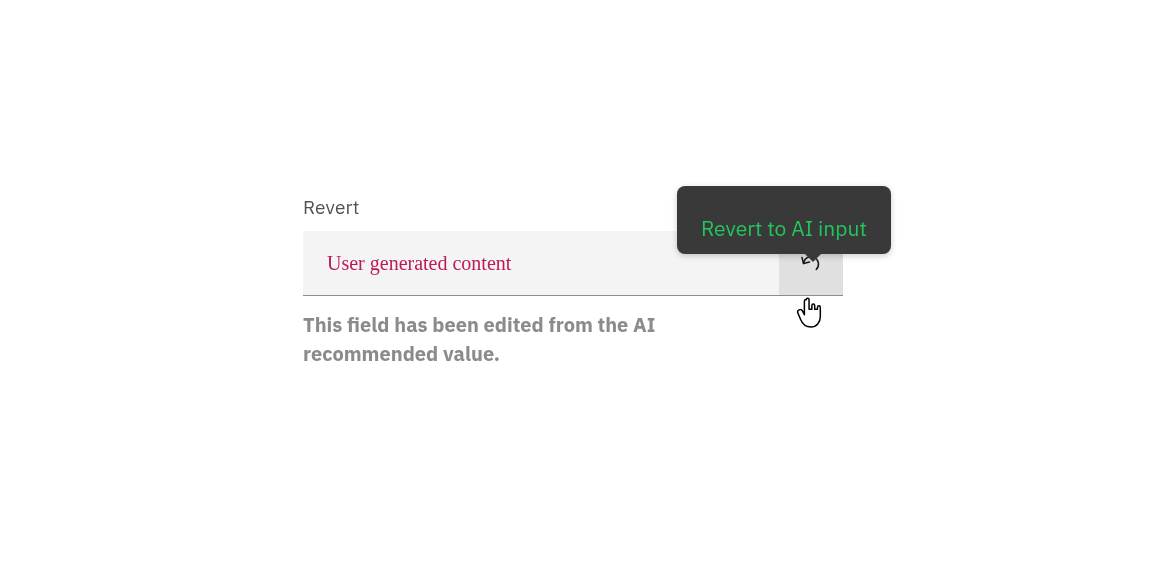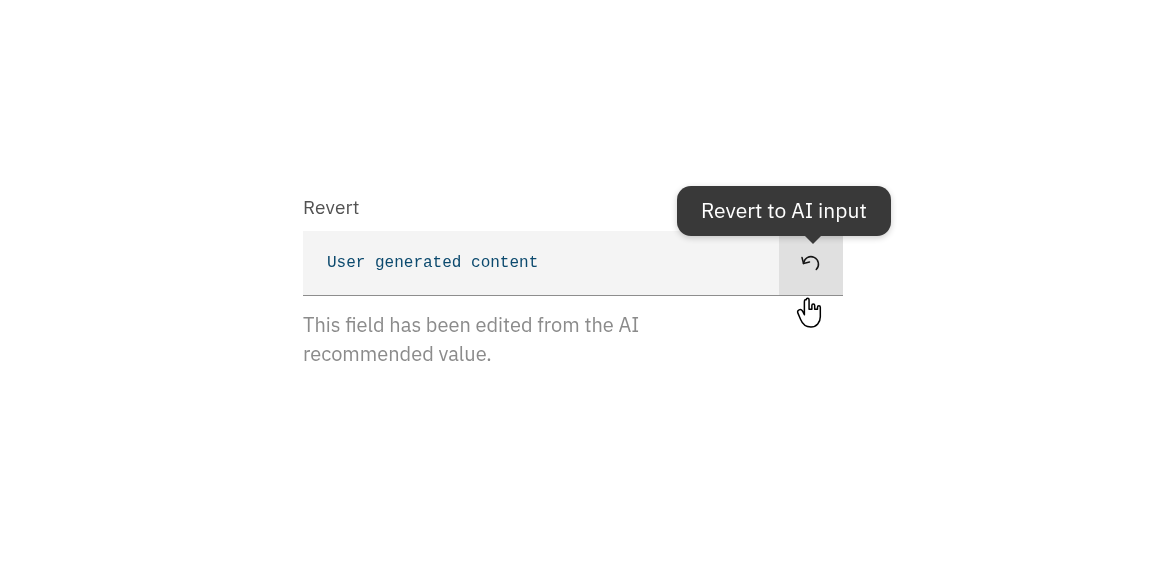--- a/index.html
+++ b/index.html
@@ -29,24 +29,24 @@
     align-items: stretch;
     height: 64px;
     background: #f4f4f4;
     border-bottom: 1px solid #8d8d8d;
   }
   .text-input {
     flex: 1;
     border: none;
     outline: none;
     background: transparent;
-    font-size: 16px;
-    color: #0c4a6e;
+    font-size: 20px;
+    color: #be185d;
     padding: 0 24px;
-    font-family: Liberation Mono, monospace;
+    font-family: Liberation Serif, serif;
   }
   .revert-btn {
     width: 64px;
     border: none;
     background: #e0e0e0;
     display: flex;
     align-items: center;
     justify-content: center;
     cursor: pointer;
     padding: 0;
@@ -54,31 +54,32 @@
   .revert-btn svg {
     width: 24px;
     height: 24px;
   }
   .helper-text {
     font-size: 20px;
     color: #8b8b8b;
     line-height: 1.45;
     margin-top: 14px;
     max-width: 420px;
+    font-weight: bold;
   }
   
   .tooltip {
     position: absolute;
     left: 374px;
     top: -45px;
     background: #393939;
-    color: #ffffff;
+    color: #22c55e;
     font-size: 21px;
-    padding: 10px 24px 12px 24px;
-    border-radius: 14px;
+    padding: 28px 24px 12px 24px;
+    border-radius: 8px;
     white-space: nowrap;
     box-shadow: 0 2px 6px rgba(0,0,0,0.2);
   }
   .tooltip::after {
     content: "";
     position: absolute;
     left: 128px;
     bottom: -8px;
     width: 0;
     height: 0;

